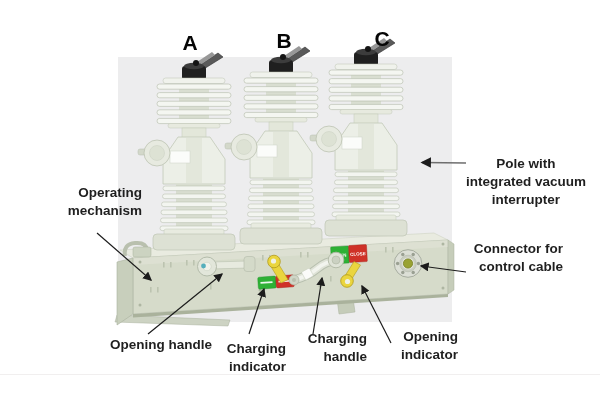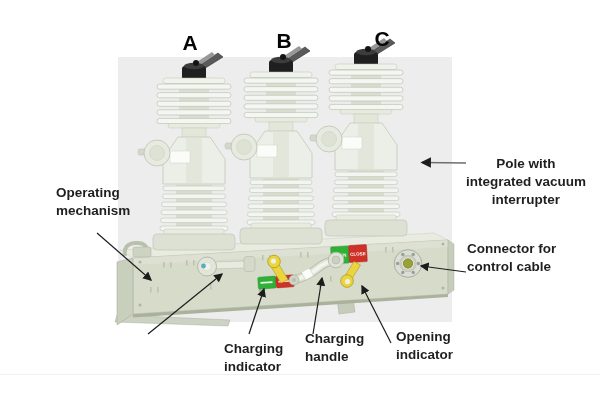--- a/index.html
+++ b/index.html
@@ -3,21 +3,21 @@
 <meta charset="utf-8">
 <style>
   html,body{margin:0;padding:0;background:#fff;}
   .canvas{
     position:relative;width:600px;height:400px;background:#ffffff;
     font-family:"Liberation Sans",sans-serif;overflow:hidden;
   }
   .canvas svg{position:absolute;left:0;top:0;}
   .lbl{
     position:absolute;color:#1f1f1f;font-size:13.5px;font-weight:600;
-    line-height:1.33;letter-spacing:0;
+    line-height:1.33;letter-spacing:0;text-align:right;
   }
   .lbl.center{text-align:center;}
   .phase{
     position:absolute;width:26px;text-align:center;color:#050505;
     font-size:21px;font-weight:700;
   }
   .baseline-rule{
     position:absolute;left:0;top:374px;width:600px;height:1px;
     background:#f1efef;
   }
@@ -201,20 +201,21 @@
   <div class="phase" style="left:177px;top:31px;">A</div>
   <div class="phase" style="left:271px;top:29px;">B</div>
   <div class="phase" style="left:369px;top:27px;">C</div>
 
   <div class="lbl" style="left:56px;top:184px;width:86px;">Operating mechanism</div>
 
   <div class="lbl center" style="left:464px;top:155px;width:124px;">Pole with integrated vacuum interrupter</div>
 
   <div class="lbl" style="left:467px;top:240px;width:96px;">Connector for control cable</div>
 
+  <div class="lbl" style="left:102px;top:336px;width:110px;">Opening handle</div>
 
   <div class="lbl" style="left:224px;top:334px;width:62px;margin-top:6px;">Charging indicator</div>
 
   <div class="lbl" style="left:305px;top:330px;width:62px;">Charging handle</div>
 
   <div class="lbl" style="left:396px;top:328px;width:62px;">Opening indicator</div>
 
   <div class="baseline-rule"></div>
 </div>
 

